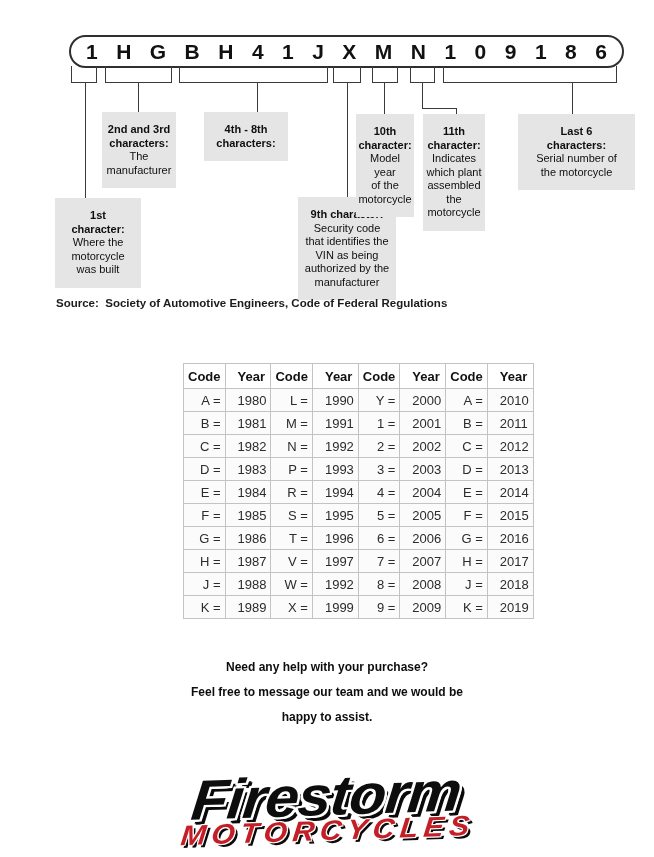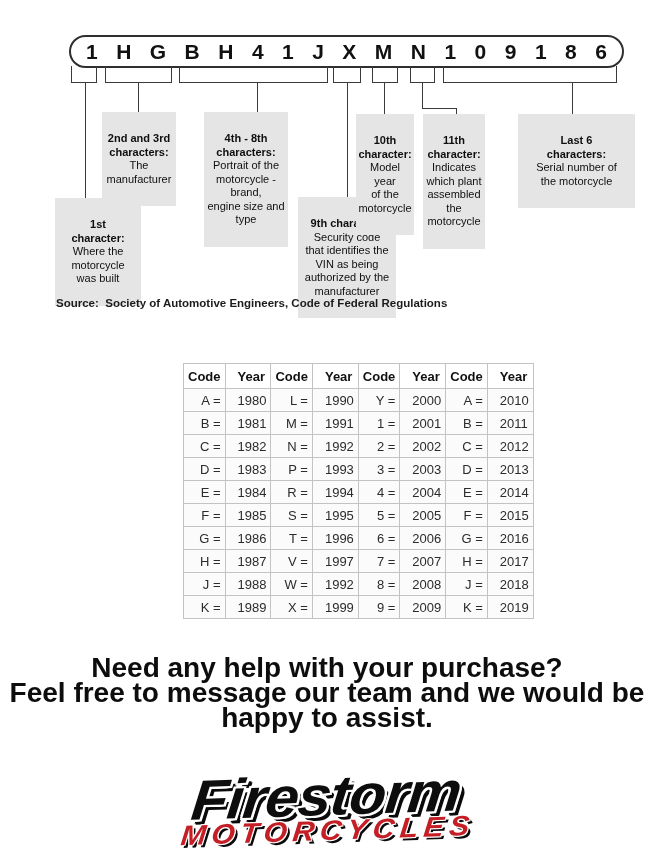--- a/index.html
+++ b/index.html
@@ -33,21 +33,21 @@
   .s4 { left:347px; top:83px; height:114px; }
   .s5 { left:384px; top:83px; height:32px; }
   .s6a { left:422px; top:83px; height:26px; }
   .s6b { left:422px; top:108px; width:35px; height:1px; }
   .s6c { left:456px; top:108px; height:7px; }
   .s7 { left:572px; top:83px; height:32px; }
 
   
   .callout {
     position:absolute; background:#e5e5e5; color:#0f0f0f;
-    text-align:center; font-size:11px; line-height:13.5px; padding:20px 2px;
+    text-align:center; font-size:11px; line-height:13.5px; padding:11px 2px;
   }
   .callout .t { font-weight:bold; white-space:pre-line; }
   .callout .b { white-space:pre-line; }
   .c-first    { left:55px;  top:198px; width:86px;  }
   .c-secthird { left:102px; top:112px; width:74px;  }
   .c-foureight{ left:204px; top:112px; width:84px; }
   .c-ninth    { left:298px; top:197px; width:98px;  }
   .c-tenth    { left:356px; top:114px; width:58px;  }
   .c-eleventh { left:423px; top:114px; width:62px;  }
   .c-lastsix  { left:518px; top:114px; width:117px; }
@@ -61,21 +61,21 @@
   .yc-table { position:absolute; left:183px; top:363px; border-collapse:collapse;
     font-size:13px; color:#2b2b2b; }
   .yc-table th, .yc-table td { border:1px solid #c3c3c3; text-align:left; vertical-align:middle; }
   .yc-table th { font-weight:bold; color:#111; padding:4px 4px; height:25px; background:#fff; }
   .yc-table td { padding:2px 4px; height:23px; background:#fbfbfb; }
   .yc-table .col-code { width:37px;text-align:right; }
   .yc-table .col-year { width:34px;padding-left:12px; }
 
   .help-text {
     position:absolute; left:0; top:655px; width:654px;
-    text-align:center; font-size:28px; font-weight:bold; color:#0d0d0d;
+    text-align:center; font-size:12px; font-weight:bold; color:#0d0d0d;
     line-height:25px; white-space:pre-line;
   }
 
   
   .logo {
     position:absolute; left:0; top:770px; width:654px;
     display:flex; flex-direction:column; align-items:center;
     transform:rotate(-2deg);
   }
   .logo-primary {
@@ -147,23 +147,20 @@
   </div>
   <div class="callout c-secthird">
     <div class="t">2nd and 3rd
 characters:</div>
     <div class="b">The
 manufacturer</div>
   </div>
   <div class="callout c-foureight">
     <div class="t">4th - 8th
 characters:</div>
-    <div class="b">Portrait of the
-motorcycle - brand,
-engine size and type</div>
   </div>
   <div class="callout c-ninth">
     <div class="t">9th character:</div>
     <div class="b">Security code
 that identifies the
 VIN as being
 authorized by the
 manufacturer</div>
   </div>
   <div class="callout c-tenth">

